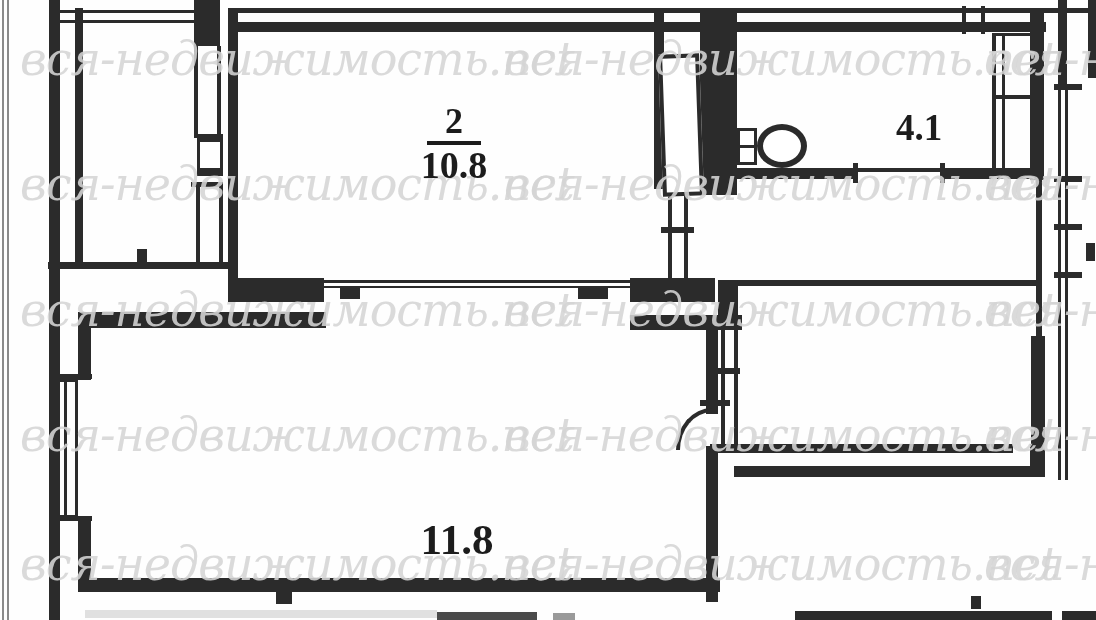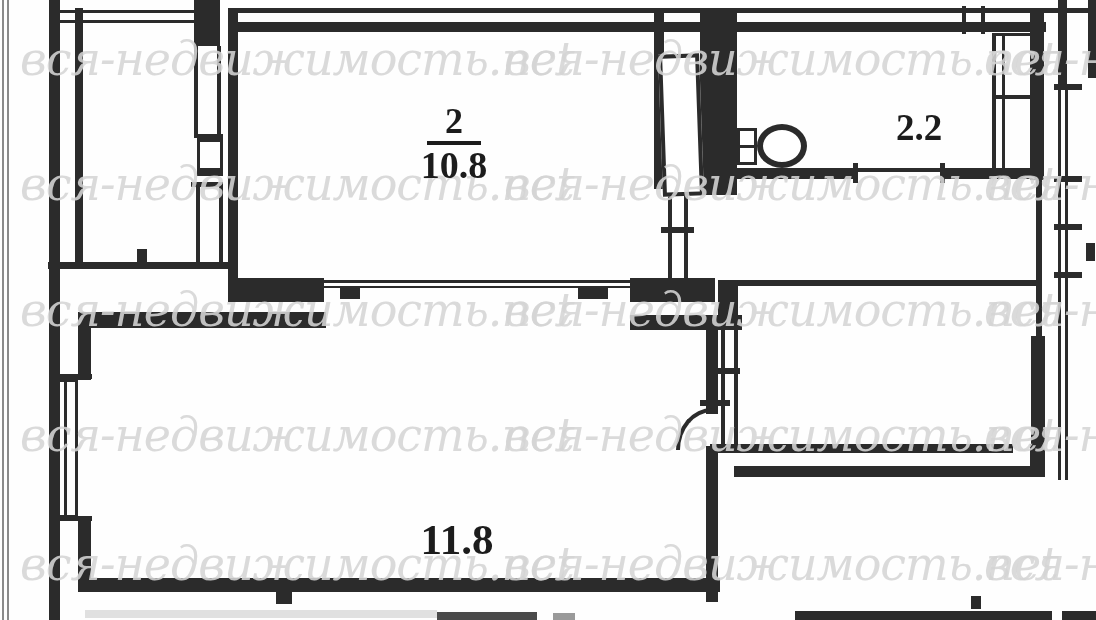--- a/index.html
+++ b/index.html
@@ -175,18 +175,18 @@
     <span class="wm" style="left:504px;top:541px;">вся-недвижимость.net</span>
     <span class="wm" style="left:984px;top:541px;">вся-недвижимость.net</span>
   </div>
 
   <div class="layer labels">
     <div class="room-label frac" style="left:398px;top:104px;width:112px;">
       <span class="num">2</span>
       <span class="bar"></span>
       <span class="den">10.8</span>
     </div>
-    <div class="room-label lbl-sm" style="left:866px;top:106px;width:106px;">2.2</div>
+    <div class="room-label lbl-sm" style="left:866px;top:106px;width:106px;">4.1</div>
     <div class="room-label lbl-lg" style="left:396px;top:515px;width:122px;">11.8</div>
   </div>
 
  </div>
 </div>
 
 </body></html>

